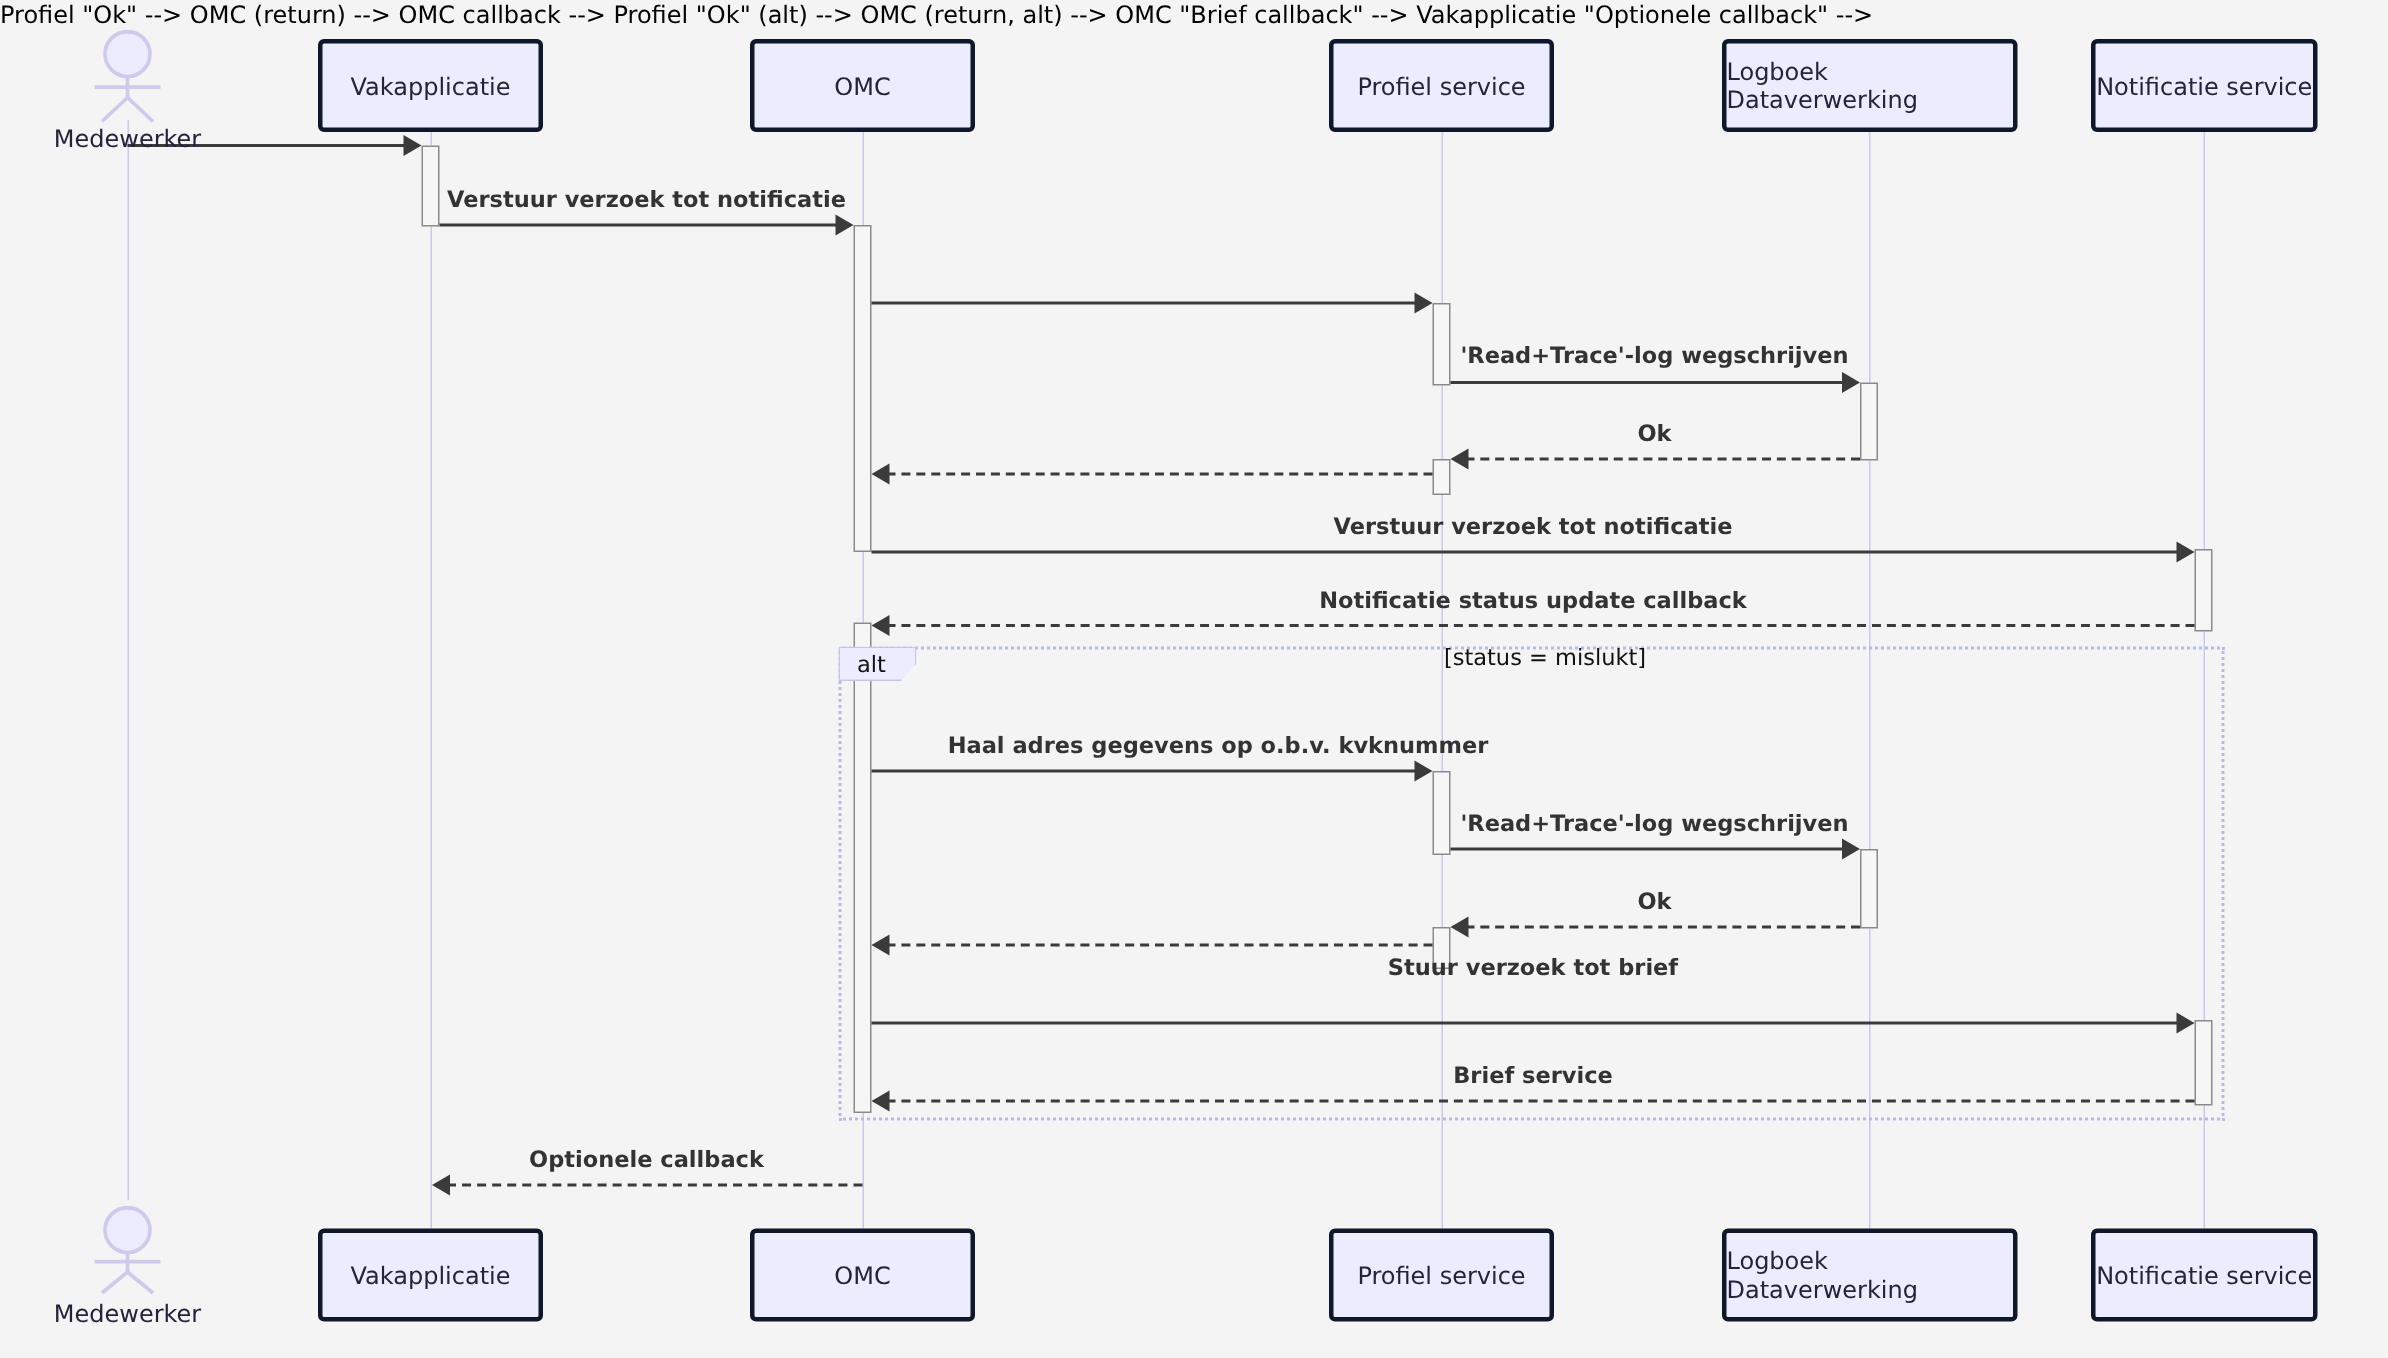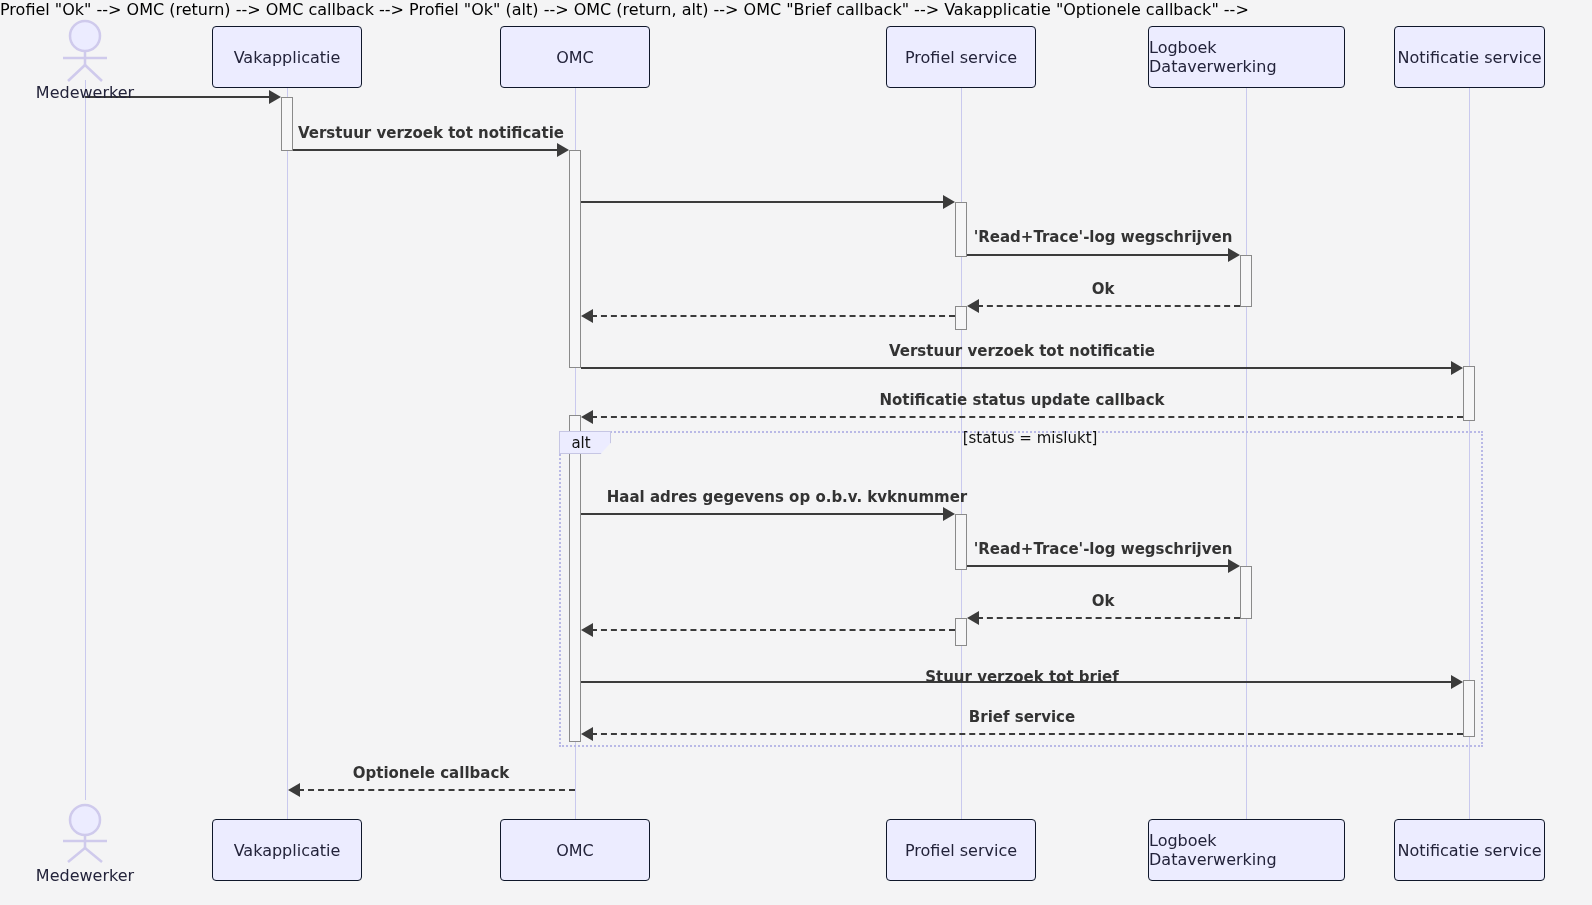--- a/index.html
+++ b/index.html
@@ -1,21 +1,21 @@
 <!DOCTYPE html>
 <html><head>
 <meta charset="utf-8">
 <style>
   html,body{margin:0;padding:0;}
   body{background:#f4f4f5;font-family:"DejaVu Sans","Liberation Sans",sans-serif;}
   #stage{position:relative;width:1592px;height:905px;background:#f4f4f5;overflow:hidden;}
 
   .lifeline{position:absolute;width:1px;background:#c9c9ee;z-index:1;}
 
-  .pbox{position:absolute;height:62px;background:#ECECFF;border:1px solid #0f172a;border-radius:4px;
+  .pbox{position:absolute;height:62px;background:#ECECFF;border:3px solid #0f172a;border-radius:4px;
         display:flex;align-items:center;justify-content:center;font-size:16px;color:#23233a;z-index:6;box-sizing:border-box;}
 
   .act{position:absolute;width:12px;background:#f6f6f7;border:1px solid #8a8a8a;box-sizing:border-box;z-index:3;}
 
   .msg-line{position:absolute;height:0;border-top:2px solid #3b3b3b;z-index:4;}
   .msg-line.dashed{border-top-style:dashed;}
   .head-r{position:absolute;width:0;height:0;border-top:7px solid transparent;border-bottom:7px solid transparent;
           border-left:12px solid #3b3b3b;z-index:4;}
   .head-l{position:absolute;width:0;height:0;border-top:7px solid transparent;border-bottom:7px solid transparent;
           border-right:12px solid #3b3b3b;z-index:4;}
@@ -146,40 +146,40 @@
   <div class="mlabel" style="left:1022px;top:342px;">Verstuur verzoek tot notificatie</div>
   <div class="msg-line" style="left:581px;top:367px;width:872px;"></div>
   <div class="head-r" style="left:1451px;top:361px;"></div>
 
    OMC callback --&gt;
   <div class="mlabel" style="left:1022px;top:391px;">Notificatie status update callback</div>
   <div class="head-l" style="left:581px;top:410px;"></div>
   <div class="msg-line dashed" style="left:591px;top:416px;width:872px;"></div>
 
   
-  <div class="mlabel" style="left:787px;top:488px;">Haal adres gegevens op o.b.v. kvknummer</div>
+  <div class="mlabel" style="left:812px;top:488px;">Haal adres gegevens op o.b.v. kvknummer</div>
   <div class="msg-line" style="left:581px;top:513px;width:364px;"></div>
   <div class="head-r" style="left:943px;top:507px;"></div>
 
   
   <div class="mlabel" style="left:1103px;top:540px;">'Read+Trace'-log wegschrijven</div>
   <div class="msg-line" style="left:967px;top:565px;width:263px;"></div>
   <div class="head-r" style="left:1228px;top:559px;"></div>
 
    Profiel "Ok" (alt) --&gt;
   <div class="mlabel" style="left:1103px;top:592px;">Ok</div>
   <div class="head-l" style="left:967px;top:611px;"></div>
   <div class="msg-line dashed" style="left:977px;top:617px;width:263px;"></div>
 
    OMC (return, alt) --&gt;
   <div class="head-l" style="left:581px;top:623px;"></div>
   <div class="msg-line dashed" style="left:591px;top:629px;width:364px;"></div>
 
   
-  <div class="mlabel" style="left:1022px;top:668px;">Stuur verzoek tot brief</div>
+  <div class="mlabel" style="left:1022px;top:636px;">Stuur verzoek tot brief</div>
   <div class="msg-line" style="left:581px;top:681px;width:872px;"></div>
   <div class="head-r" style="left:1451px;top:675px;"></div>
 
    OMC "Brief callback" --&gt;
   <div class="mlabel" style="left:1022px;top:708px;">Brief service</div>
   <div class="head-l" style="left:581px;top:727px;"></div>
   <div class="msg-line dashed" style="left:591px;top:733px;width:872px;"></div>
 
    Vakapplicatie "Optionele callback" --&gt;
   <div class="mlabel" style="left:431px;top:764px;">Optionele callback</div>

